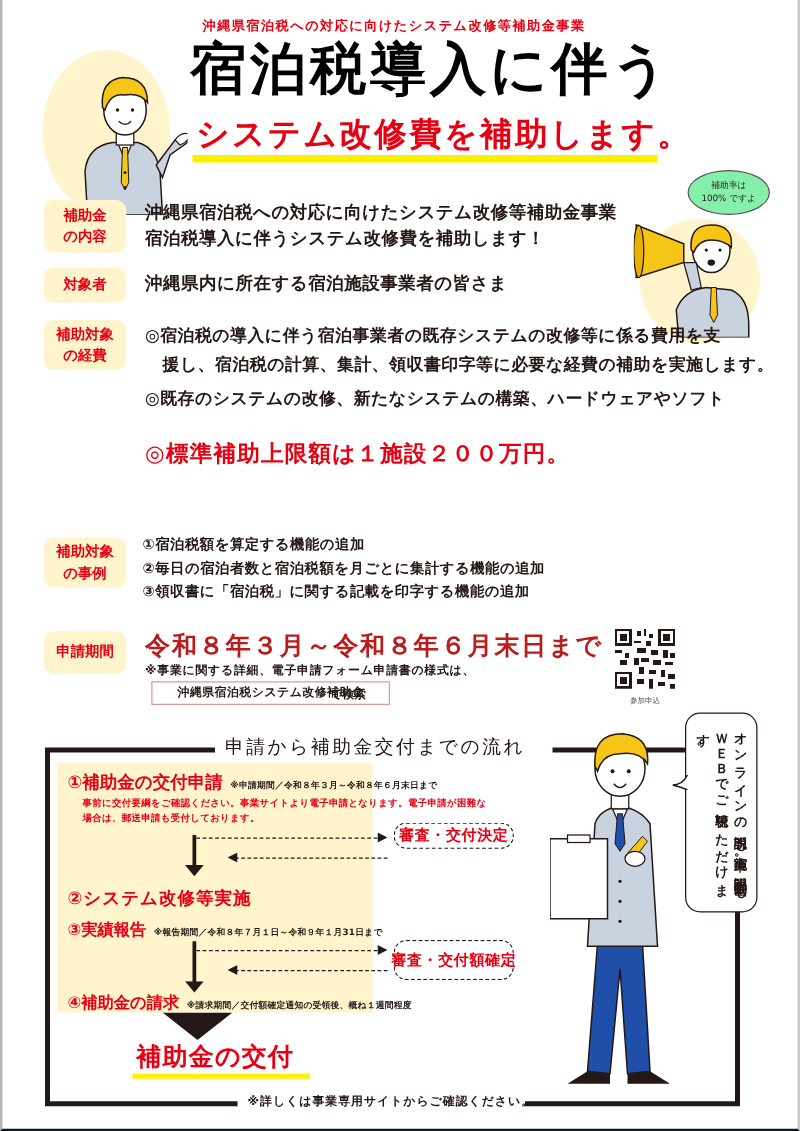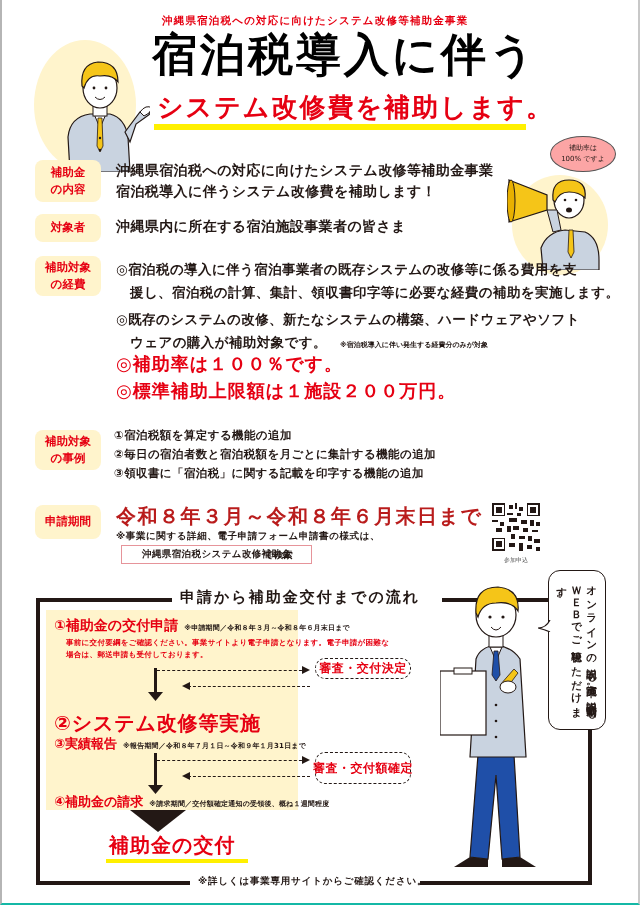--- a/index.html
+++ b/index.html
@@ -1,56 +1,56 @@
 <!DOCTYPE html>
 <html><head>
 <meta charset="utf-8">
 <style>
   * { box-sizing: border-box; margin: 0; padding: 0; }
   html, body { width: 640px; height: 905px; background: #ffffff; overflow: hidden; }
   body { font-family: "DejaVu Sans", "Liberation Sans", sans-serif; color: #231815; position: relative; }
-  .page { position: absolute; left: 0; top: 0; width: 640px; height: 905px; border-left: 2px solid #b5b5b5; border-right: 2px solid #c8c8c8; border-bottom: 2px solid #14b8a6; }
+  .page { position: absolute; left: 0; top: 0; width: 640px; height: 905px; border-left: 2px solid #b5b5b5; border-right: 2px solid #c8c8c8; border-bottom: 2px solid #0f172a; }
   .abs { position: absolute; }
   .subtitle-top { left: 160px; top: 14px; font-size: 10.5px; font-weight: bold; color: #e60012; letter-spacing: 1.2px; white-space: nowrap; }
   .title-main { left: 150px; top: 30px; font-size: 45px; font-weight: bold; color: #000000; letter-spacing: 3px; white-space: nowrap; line-height: 1.1; }
   .title-sub { left: 155px; top: 90px; font-size: 26px; font-weight: bold; color: #e60012; letter-spacing: 2px; white-space: nowrap; }
   .title-underline { left: 152px; top: 124px; width: 372px; height: 6px; background: #fff000; }
   .hero-circle { left: 32px; top: 40px; width: 102px; height: 130px; border-radius: 50%; background: #fff4cc; }
   .tag { left: 33px; width: 66px; background: #fff4cc; border-radius: 8px; color: #e60012; font-size: 11.5px; font-weight: bold; text-align: center; display: flex; align-items: center; justify-content: center; line-height: 1.5; }
   .body-text { left: 114px; font-size: 14px; font-weight: bold; white-space: nowrap; letter-spacing: 0.4px; }
   .body-line { line-height: 21px; }
   .small-note { font-size: 7px; font-weight: bold; letter-spacing: 0; }
   .highlight { left: 114px; font-size: 18px; font-weight: bold; color: #e60012; white-space: nowrap; letter-spacing: 1px; line-height: 27px; }
   .case-text { left: 112px; font-size: 11.5px; font-weight: bold; white-space: nowrap; line-height: 19px; letter-spacing: 0.4px; }
   .period { left: 114px; top: 503px; font-size: 20px; color: #b91c1c; font-weight: bold; white-space: nowrap; letter-spacing: 1.5px; }
   .period-note { left: 114px; top: 530px; font-size: 9.5px; font-weight: bold; white-space: nowrap; letter-spacing: 0.6px; }
   .search-box { left: 119px; top: 545px; border: 1px solid #e6949a; padding: 2px 20px; font-size: 9.5px; font-weight: bold; white-space: nowrap; letter-spacing: 0.4px; }
   .search-suffix { left: 262px; top: 549px; font-size: 9.5px; font-weight: bold; white-space: nowrap; }
   .qr { left: 490px; top: 503px; width: 48px; height: 48px; }
   .qr-label { left: 490px; top: 556px; width: 48px; text-align: center; font-size: 6px; color: #555; }
   .flow-frame { left: 34px; top: 598px; width: 556px; height: 287px; border: 4px solid #231815; }
   .flow-title-bg { left: 170px; top: 588px; width: 270px; height: 20px; background: #fff; }
-  .flow-title { left: 178px; top: 588px; font-size: 15px; font-weight: bold; letter-spacing: 2px; white-space: nowrap; }
+  .flow-title { left: 178px; top: 588px; font-size: 15px; font-weight: normal; letter-spacing: 2px; white-space: nowrap; }
   .flow-footer-bg { left: 188px; top: 874px; width: 230px; height: 18px; background: #fff; }
   .flow-footer { left: 196px; top: 875px; font-size: 9.5px; font-weight: bold; letter-spacing: 0.8px; white-space: nowrap; }
   .flow-yellow { left: 44px; top: 610px; width: 252px; height: 200px; background: #fff4cc; }
   .step1 { left: 52px; top: 617px; font-size: 14px; font-weight: bold; color: #e60012; white-space: nowrap; }
   .step-note { font-size: 7px; font-weight: bold; color: #231815; margin-left: 6px; letter-spacing: 0.2px; }
   .step1-desc { left: 64px; top: 637px; font-size: 7.5px; font-weight: bold; color: #e60012; line-height: 12px; letter-spacing: 0.3px; white-space: nowrap; }
-  .step2 { left: 52px; top: 710px; font-size: 20px; font-weight: bold; color: #e60012; white-space: nowrap; letter-spacing: 0.8px; }
+  .step2 { left: 52px; top: 710px; font-size: 14px; font-weight: bold; color: #e60012; white-space: nowrap; letter-spacing: 0.8px; }
   .step3 { left: 52px; top: 735px; font-size: 13px; font-weight: bold; color: #e60012; white-space: nowrap; }
   .step4 { left: 52px; top: 793px; font-size: 13px; font-weight: bold; color: #e60012; white-space: nowrap; }
   .final { left: 107px; top: 832px; font-size: 20px; font-weight: bold; color: #e60012; letter-spacing: 1px; white-space: nowrap; }
   .final-underline { left: 104px; top: 859px; width: 142px; height: 4px; background: #fff000; }
   .review-box { border: 1.5px dashed #231815; border-radius: 10px; background: #fff; color: #e60012; font-size: 12px; font-weight: bold; display: flex; align-items: center; justify-content: center; white-space: nowrap; letter-spacing: 0.5px; }
   .dash-h { height: 0; border-top: 1.5px dashed #231815; }
   .arrow-v { width: 3px; background: #231815; }
   .bubble-v { left: 546px; top: 570px; width: 58px; height: 160px; border: 1.5px solid #231815; border-radius: 12px; background: #fff; }
   .vtext { writing-mode: vertical-rl; font-size: 10.5px; font-weight: bold; line-height: 15px; letter-spacing: 1.5px; position: absolute; right: 6px; top: 8px; height: 145px; }
-  .speech-small { left: 548px; top: 136px; width: 66px; height: 36px; border: 1px solid #555; border-radius: 50%; background: #fca5a5; font-size: 7px; text-align: center; display: flex; align-items: center; justify-content: center; line-height: 11px; }
+  .speech-small { left: 548px; top: 136px; width: 66px; height: 36px; border: 1px solid #555; border-radius: 50%; background: #86efac; font-size: 7px; text-align: center; display: flex; align-items: center; justify-content: center; line-height: 11px; }
 </style>
 </head>
 <body>
 
 <div class="page">
 
   <div class="abs hero-circle"></div>
   <svg class="abs" style="left:38px;top:42px;" width="110" height="130" viewBox="0 0 110 130">
     <path d="M30 130 L28 95 Q30 75 50 72 L70 72 Q85 76 88 95 L90 130 Z" fill="#c9d3e0" stroke="#231815" stroke-width="1.2"></path>
     <path d="M85 90 L100 70 L108 66 L110 72 L96 82 L90 100 Z" fill="#c9d3e0" stroke="#231815" stroke-width="1.2"></path>
@@ -109,28 +109,23 @@
   <div class="abs tag" style="top:256px;height:40px;">
     <div>
       <div>補助対象</div>
       <div>の経費</div>
     </div>
   </div>
   <div class="abs body-text" style="top:258px;font-size:13.5px;">
     <div class="body-line" style="line-height:23px;">◎宿泊税の導入に伴う宿泊事業者の既存システムの改修等に係る費用を支</div>
     <div class="body-line" style="line-height:23px;padding-left:14px;">援し、宿泊税の計算、集計、領収書印字等に必要な経費の補助を実施します。</div>
     <div class="body-line" style="line-height:23px;margin-top:4px;">◎既存のシステムの改修、新たなシステムの構築、ハードウェアやソフト</div>
-    <div class="body-line" style="line-height:23px;padding-left:14px;">
-      <span>ウェアの購入が補助対象です。</span>
-      <span class="small-note" style="margin-left:8px;">※宿泊税導入に伴い発生する経費分のみが対象</span>
-    </div>
   </div>
 
   <div class="abs highlight" style="top:350px;">
-    <div>◎補助率は１００％です。</div>
     <div>◎標準補助上限額は１施設２００万円。</div>
   </div>
 
   <div class="abs tag" style="top:430px;height:40px;">
     <div>
       <div>補助対象</div>
       <div>の事例</div>
     </div>
   </div>
   <div class="abs case-text" style="top:426px;">

